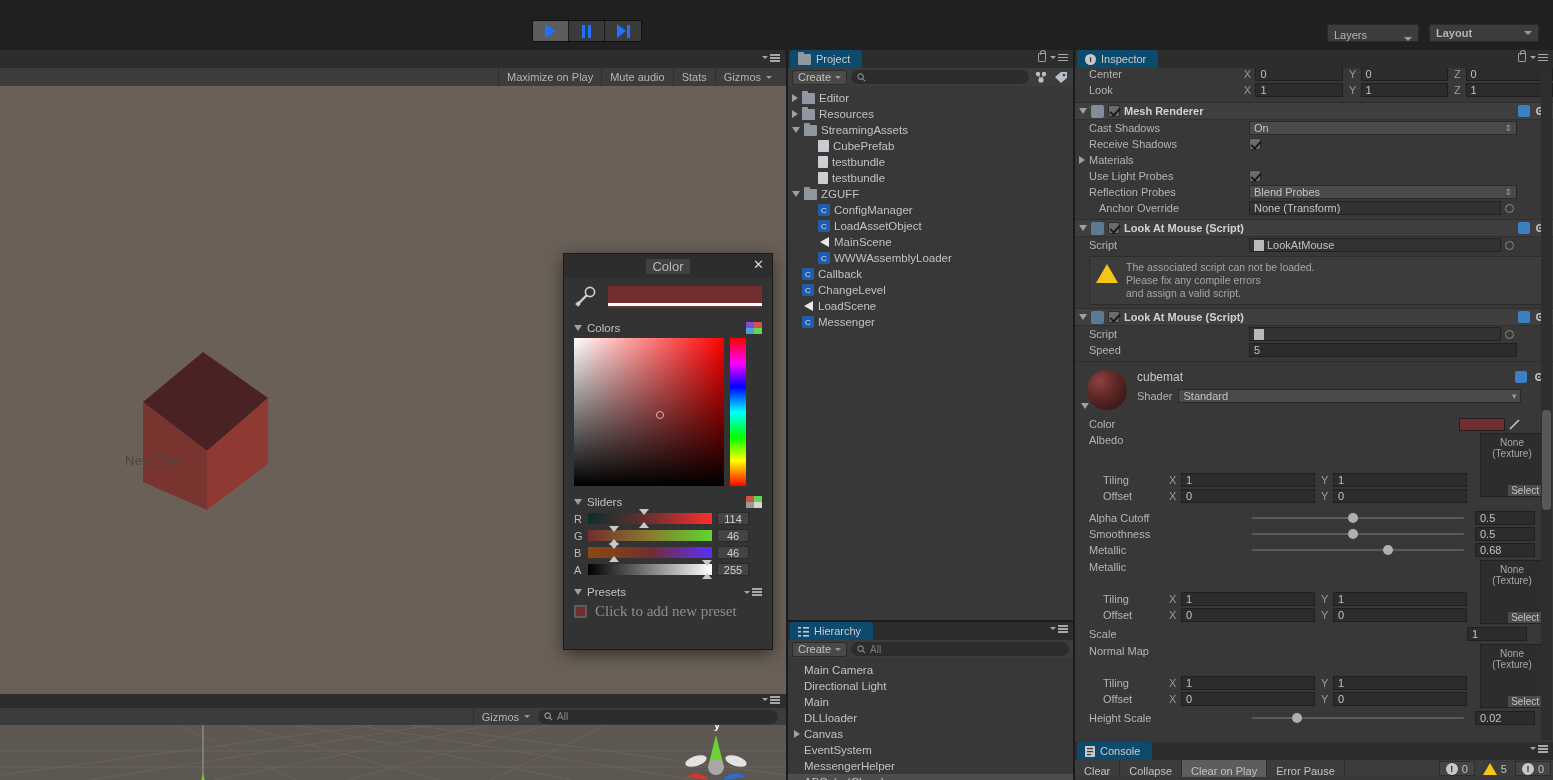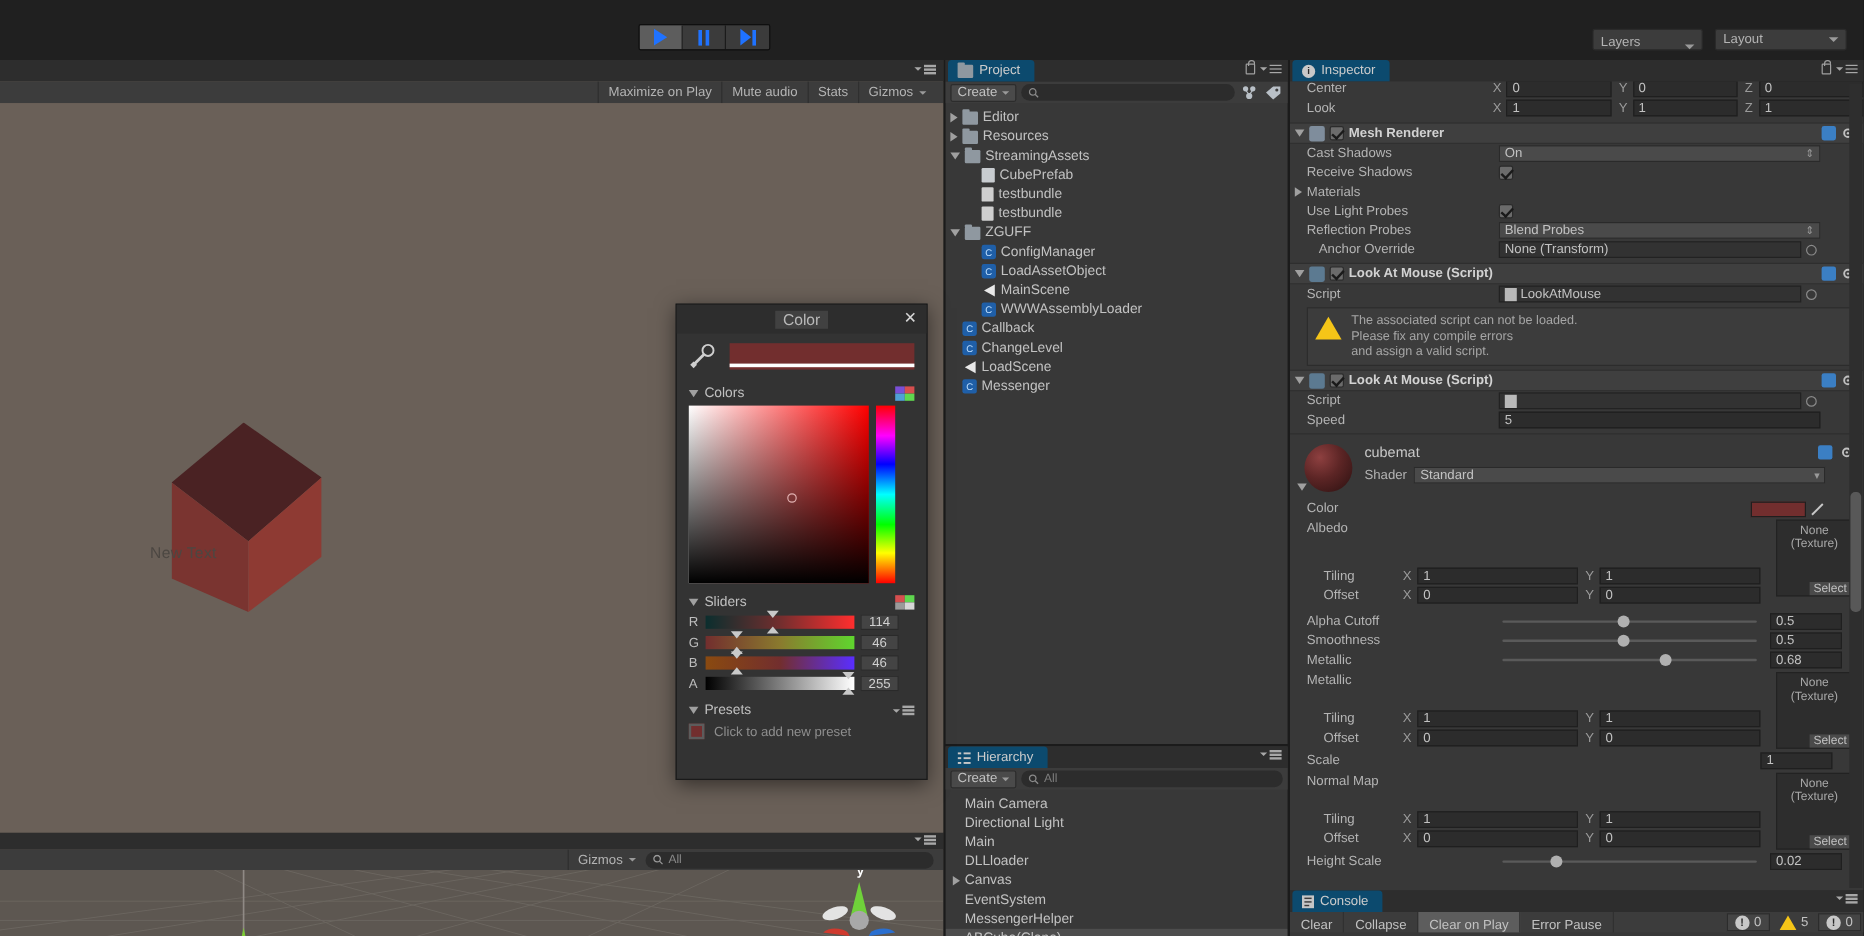--- a/index.html
+++ b/index.html
@@ -44,21 +44,21 @@
     background: #3c3c3c; border: 1px solid #2a2a2a; border-radius: 2px;
     display: flex; align-items: center; padding: 0 6px; cursor: pointer;
     color: #b4b4b4; font-size: 11px;
   }
   .tb-dropdown .cap { flex: 1; }
   .tb-dropdown .arr {
     width: 0; height: 0; border-left: 4px solid transparent;
     border-right: 4px solid transparent; border-top: 4px solid #9a9a9a;
   }
   #layers-dd { left: 1327px; width: 92px; align-items: flex-end; }
-  #layout-dd { left: 1429px; width: 110px; }
+  #layout-dd { left: 1429px; width: 110px; font-weight: bold; }
 
   
   .gameview {
     position: absolute; left: 0px; top: 50px; width: 786px; height: 644px;
     background: #6a6058;
   }
   .gv-tabrow {
     position: absolute; left: 0; top: 0; width: 786px; height: 18px;
     background: #2d2d2d;
   }
@@ -1146,18 +1146,18 @@
           <span class="arr"></span>
             <span class="menu-lines">
               <i></i>
               <i></i>
               <i></i>
             </span>
         </span>
       </div>
       <div style="display:flex;align-items:center;gap:8px;margin-top:5px;">
         <span class="preset-swatch"></span>
-        <span style="color:#8e8e8e;font-size:11px;">Click to add new preset</span>
+        <span style="color:#8e8e8e;font-size:15px;font-family:Liberation Serif, serif;">Click to add new preset</span>
       </div>
     </div>
   </div>
 
 </div>
 
 </body></html>

